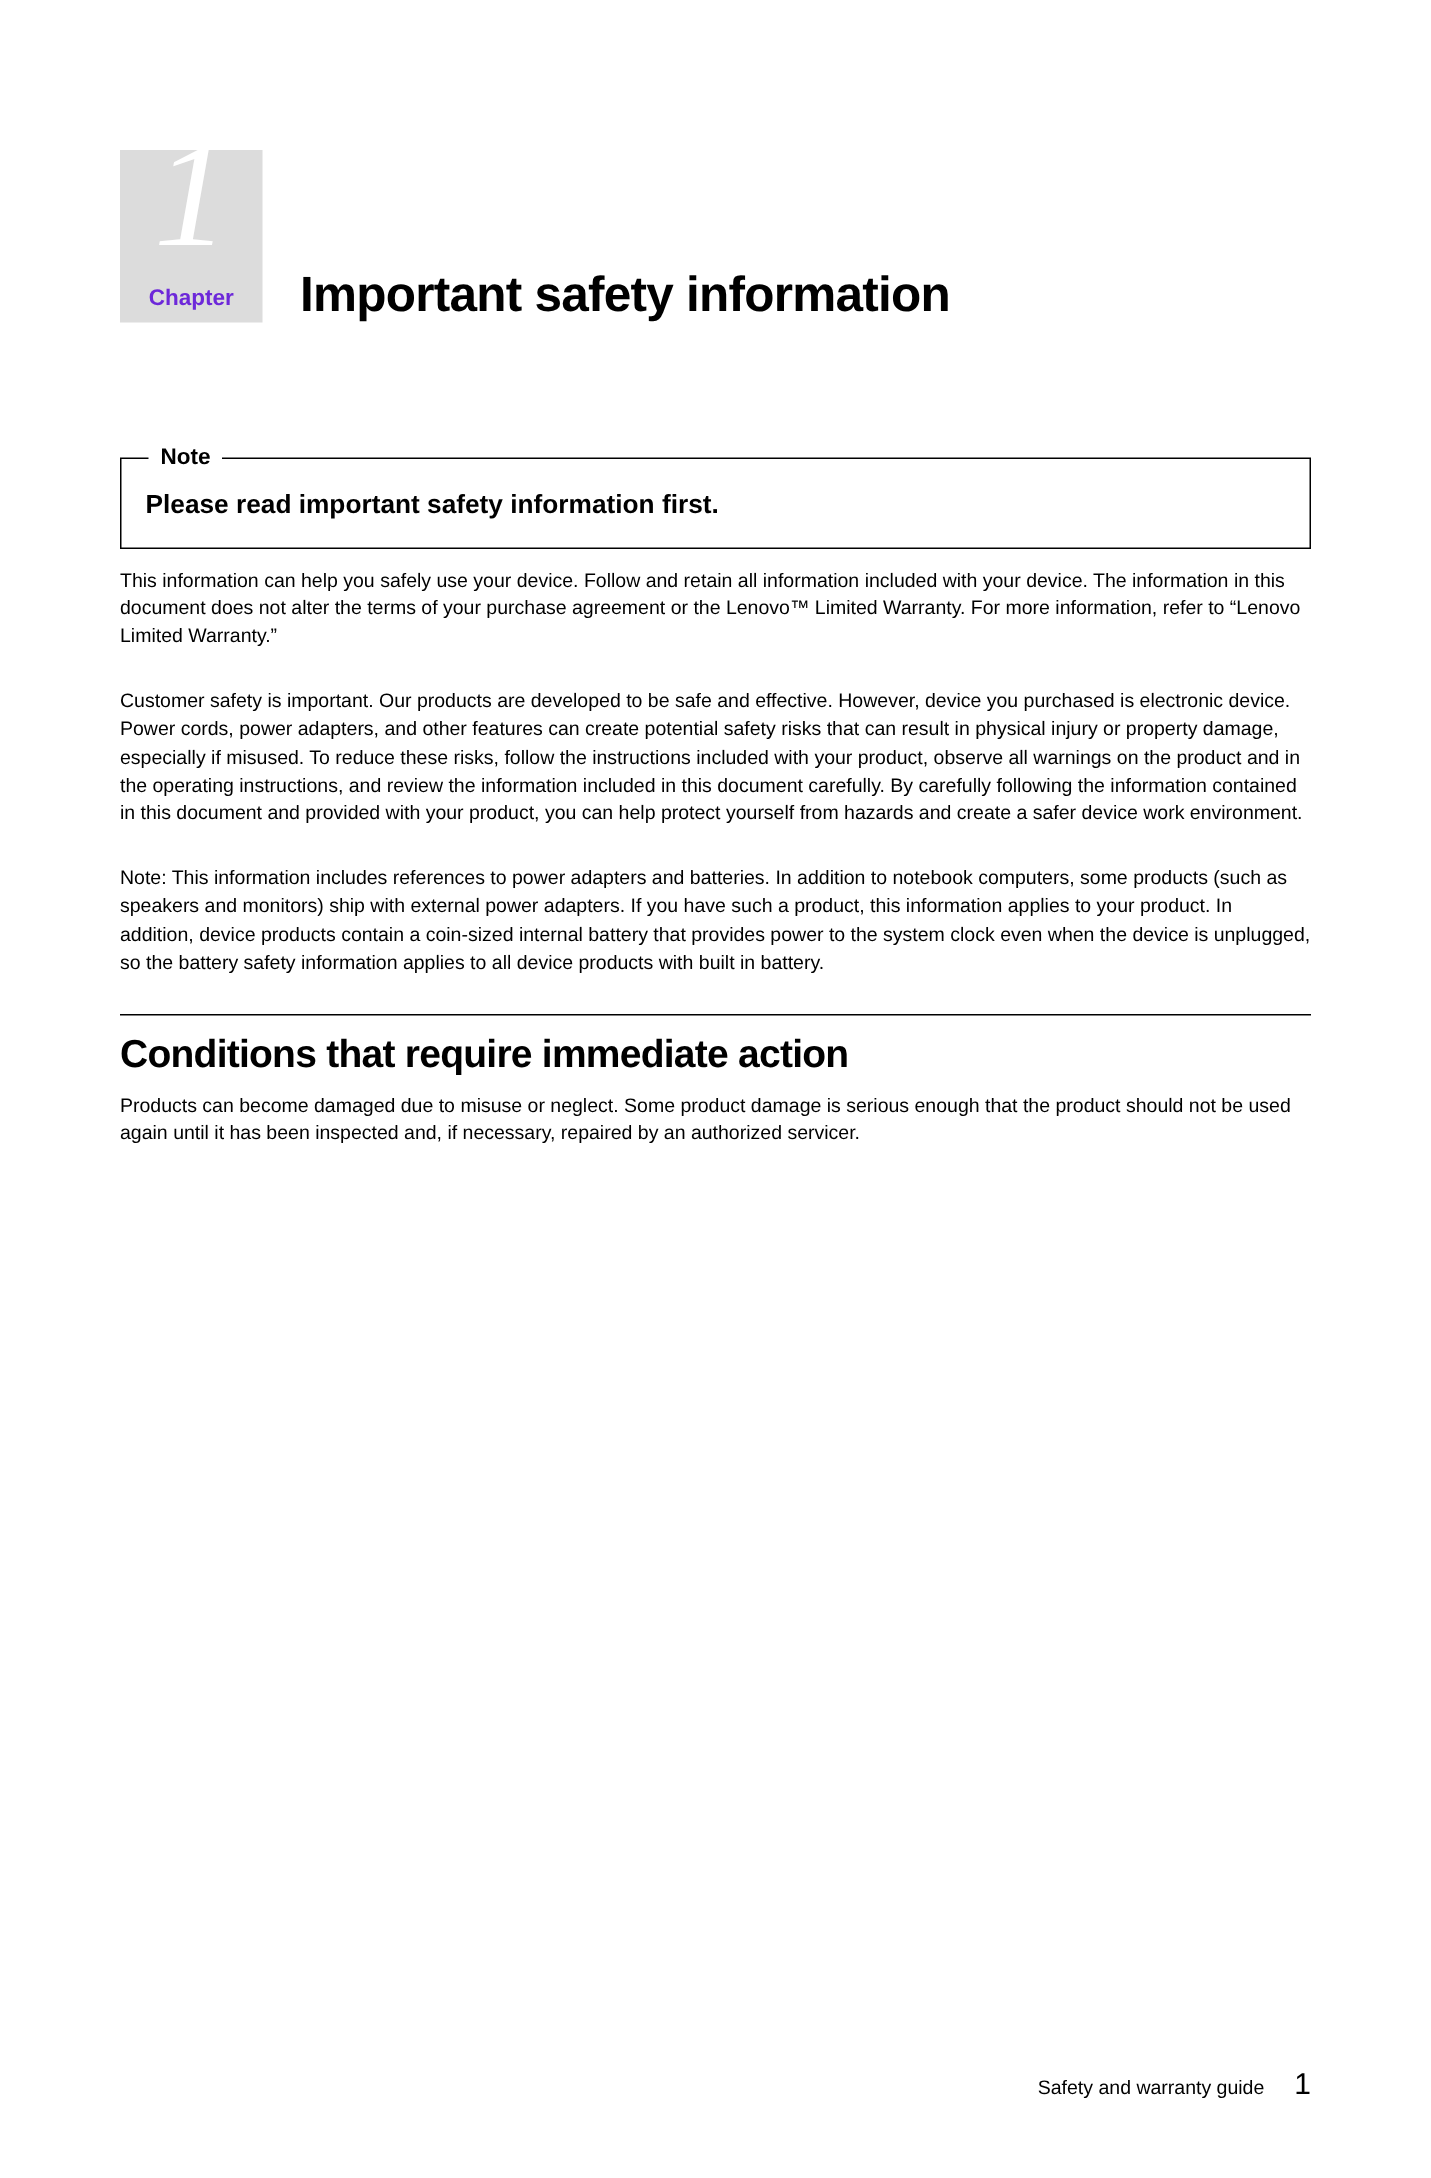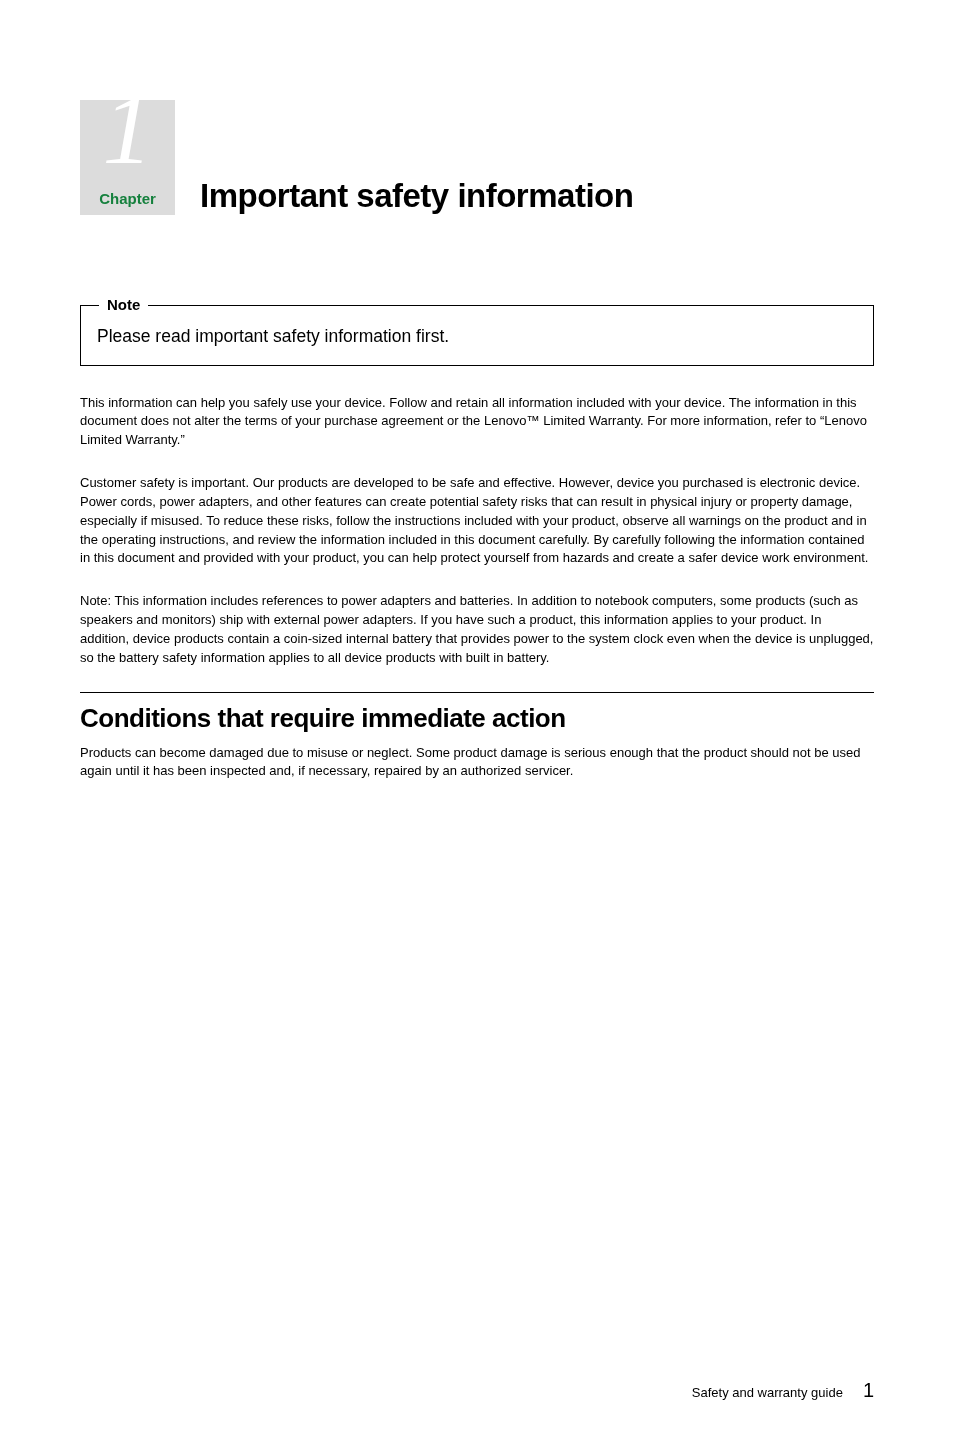--- a/index.html
+++ b/index.html
@@ -40,48 +40,48 @@
       font-family: Georgia, 'Times New Roman', serif;
       font-style: italic;
       font-size: 100px;
       font-weight: normal;
       color: #ffffff;
       line-height: 1;
     }
     .chapter-label {
       font-size: 15px;
       font-weight: bold;
-      color: #15803d;
+      color: #6d28d9;
       z-index: 2;
       margin-top: 15px;
     }
     .chapter-title {
       font-size: 33px;
       font-weight: bold;
       margin-left: 25px;
       letter-spacing: -0.5px;
     }
     .note-box {
       border: 1px solid #000;
       position: relative;
       padding: 18px 16px 16px 16px;
-      margin-bottom: 28px;
+      margin-bottom: 12px;
     }
     .note-label {
       position: absolute;
       top: -10px;
       left: 18px;
       background: #fff;
       padding: 0 8px;
       font-size: 15px;
       font-weight: bold;
     }
     .note-content {
       font-size: 17.5px;
-      font-weight: 400;
+      font-weight: 700;
       line-height: 1.4;
     }
     .body-para {
       font-size: 13px;
       font-weight: 300;
       line-height: 1.45;
       margin-bottom: 24px;
     }
     .note-prefix {
       font-weight: normal;

